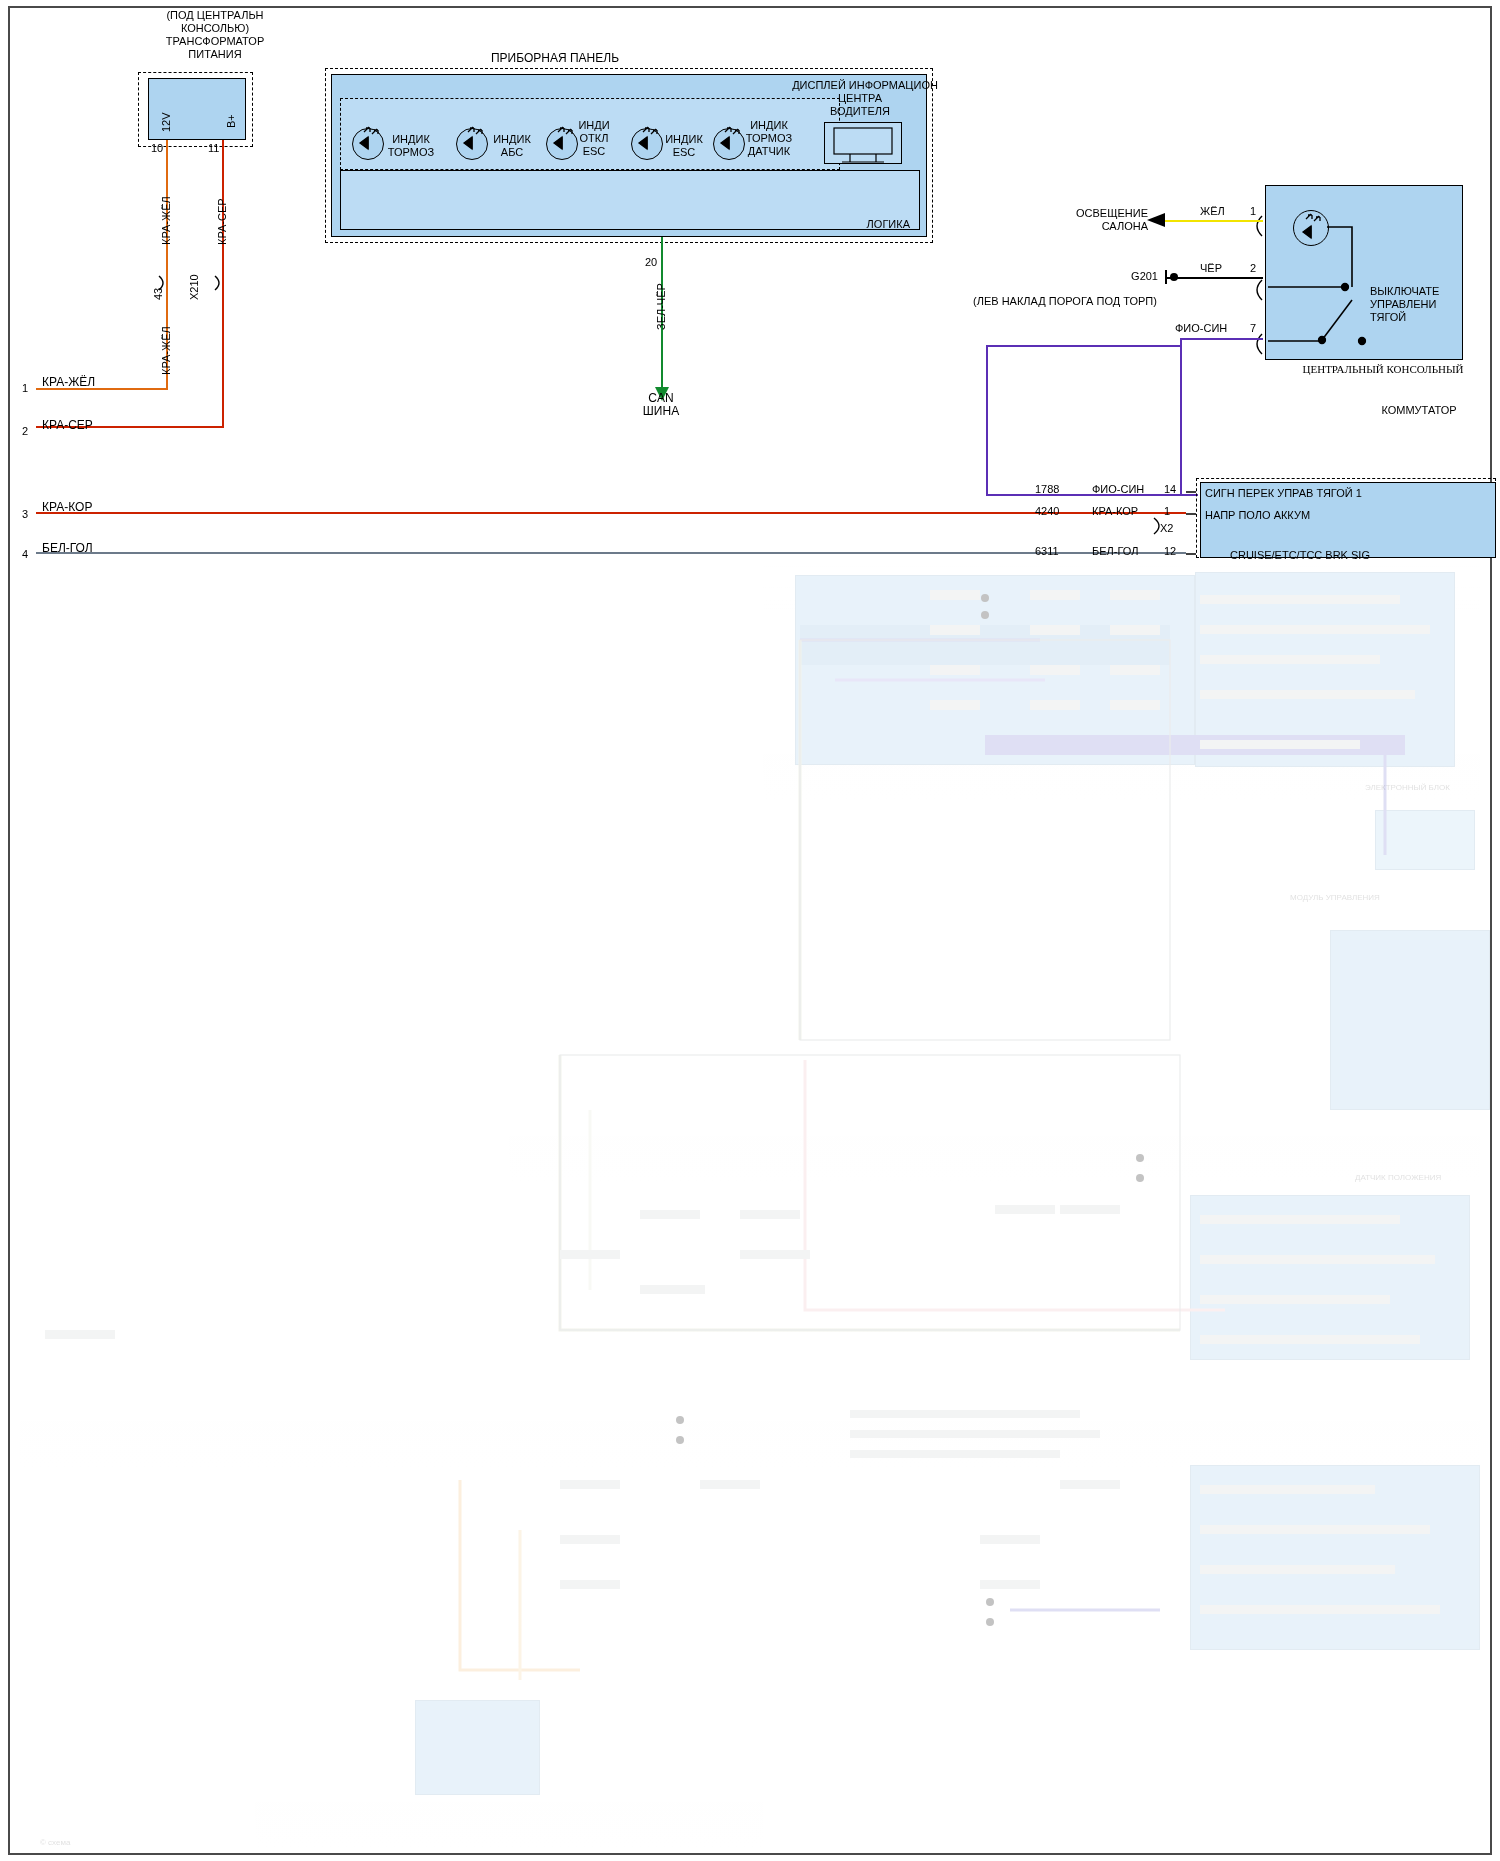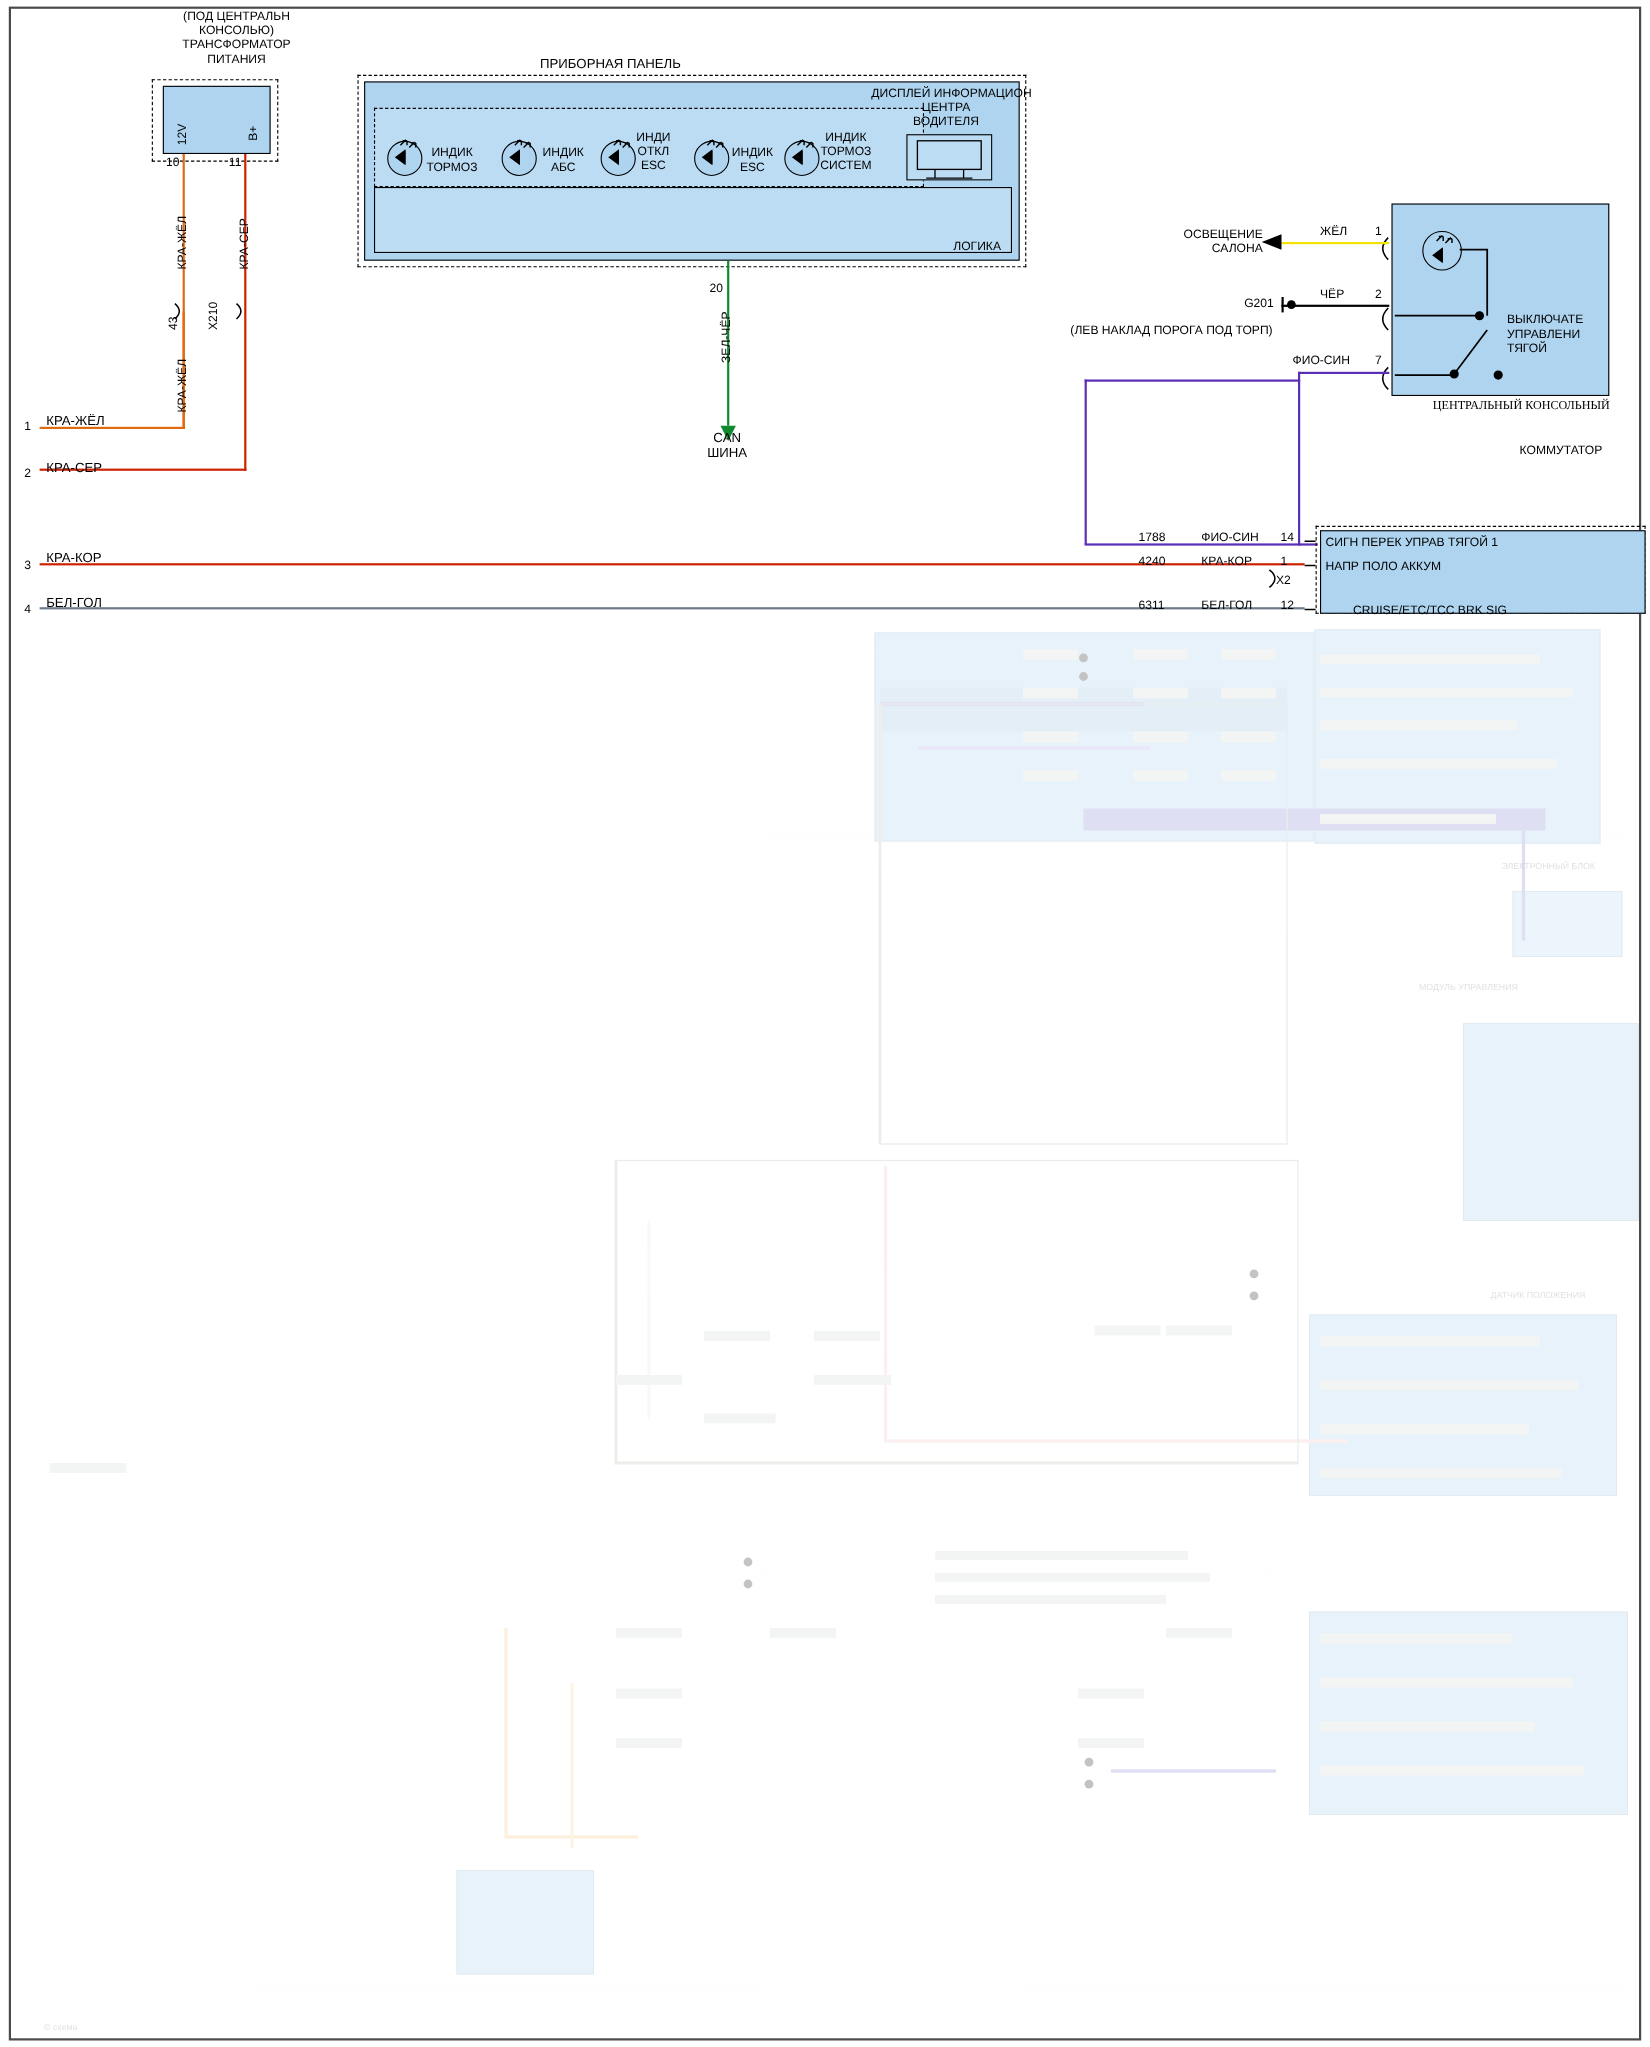--- a/index.html
+++ b/index.html
@@ -89,21 +89,21 @@
   <div class="lbl c" style="left:568px;top:132px;width:52px;">ОТКЛ</div>
   <div class="lbl c" style="left:568px;top:145px;width:52px;">ESC</div>
 
   <div class="ind" style="left:631px;top:128px;"></div>
   <div class="lbl c" style="left:658px;top:133px;width:52px;">ИНДИК</div>
   <div class="lbl c" style="left:658px;top:146px;width:52px;">ESC</div>
 
   <div class="ind" style="left:713px;top:128px;"></div>
   <div class="lbl c" style="left:738px;top:119px;width:62px;">ИНДИК</div>
   <div class="lbl c" style="left:738px;top:132px;width:62px;">ТОРМОЗ</div>
-  <div class="lbl c" style="left:738px;top:145px;width:62px;">СИСТЕМ</div>
+  <div class="lbl c" style="left:738px;top:145px;width:62px;">ДАТЧИК</div>
 
   <svg width="1500" height="1861" style="pointer-events:none;">
     <g stroke="#000" stroke-width="1.3" fill="none">
       <path d="M360 143 l8 -6 l0 12 z" fill="#000"></path>
         <path d="M368 137 l0 12"></path>
       <path d="M464 143 l8 -6 l0 12 z" fill="#000"></path>
         <path d="M472 137 l0 12"></path>
       <path d="M554 143 l8 -6 l0 12 z" fill="#000"></path>
         <path d="M562 137 l0 12"></path>
       <path d="M639 143 l8 -6 l0 12 z" fill="#000"></path>

